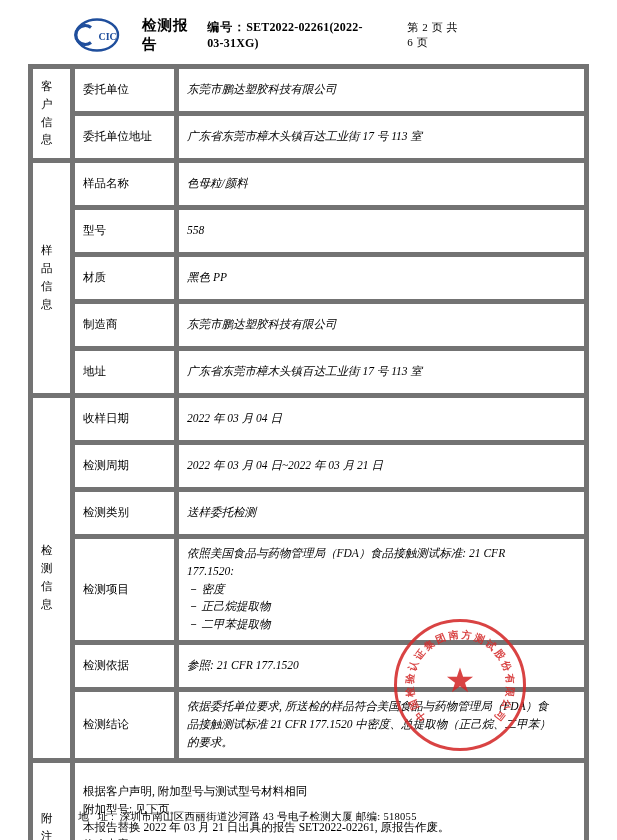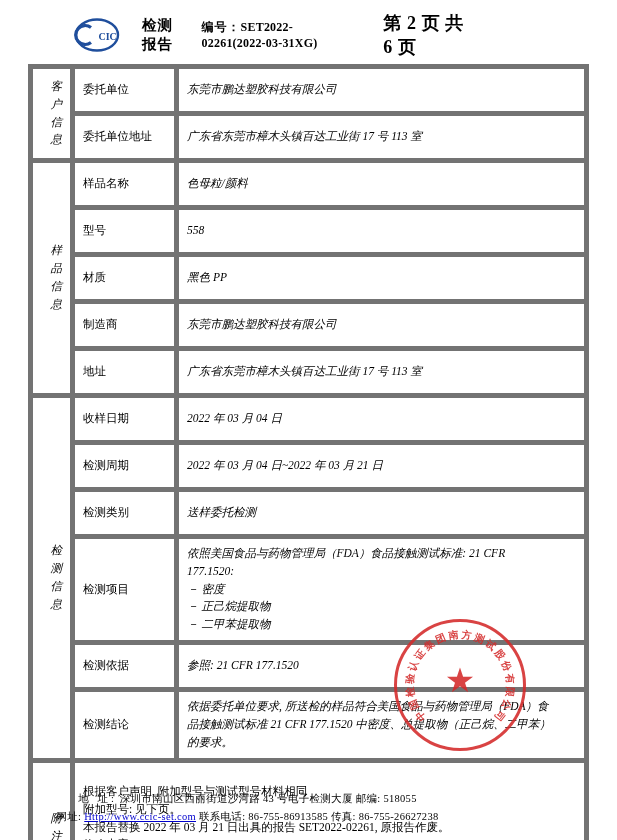--- a/index.html
+++ b/index.html
@@ -47,46 +47,45 @@
     margin-right: 16px;
   }
   .report-no {
     font-size: 12px;
     font-weight: bold;
     letter-spacing: 0.2px;
     margin-right: 36px;
   }
   .report-no .label { letter-spacing: 1px; }
   .page-no {
-    font-size: 18px;
-    font-weight: bold;
+    font-size: 11px;
+    font-weight: normal;
     letter-spacing: 0.6px;
   }
 
   
   table.main {
     width: 561px;
     border-collapse: collapse;
     table-layout: fixed;
     margin-top: 6px;
   }
   table.main td {
     border: 5px solid #737373;
     font-size: 11.5px;
     padding: 6px 8px;
     vertical-align: middle;
     line-height: 1.55;
   }
   td.sec {
     width: 42px;
-    text-align: right;
+    text-align: left;
     font-size: 11.5px;
     padding: 4px 2px;
     line-height: 1.5;
-    font-style: italic;
   }
   td.sec span { display: block; }
   td.key {
     width: 96px;
     padding-left: 10px;
   }
   td.val {
     padding-left: 10px;
     font-style: italic;
   }
@@ -355,23 +354,15 @@
     <div class="star">★</div>
   </div>
 
   <div class="footer">
     <div class="line">
       <span class="sp">地   址:</span>
       <span>深圳市南山区西丽街道沙河路 43 号电子检测大厦</span>
       <span>邮编:</span>
       <span>518055</span>
     </div>
-    <div class="line">
-      <span>网址:</span>
-      <span class="url">Http://www.ccic-set.com</span>
-      <span>联系电话:</span>
-      <span>86-755-86913585</span>
-      <span>传真:</span>
-      <span>86-755-26627238</span>
-    </div>
   </div>
 
 </div>
 
 </body></html>

